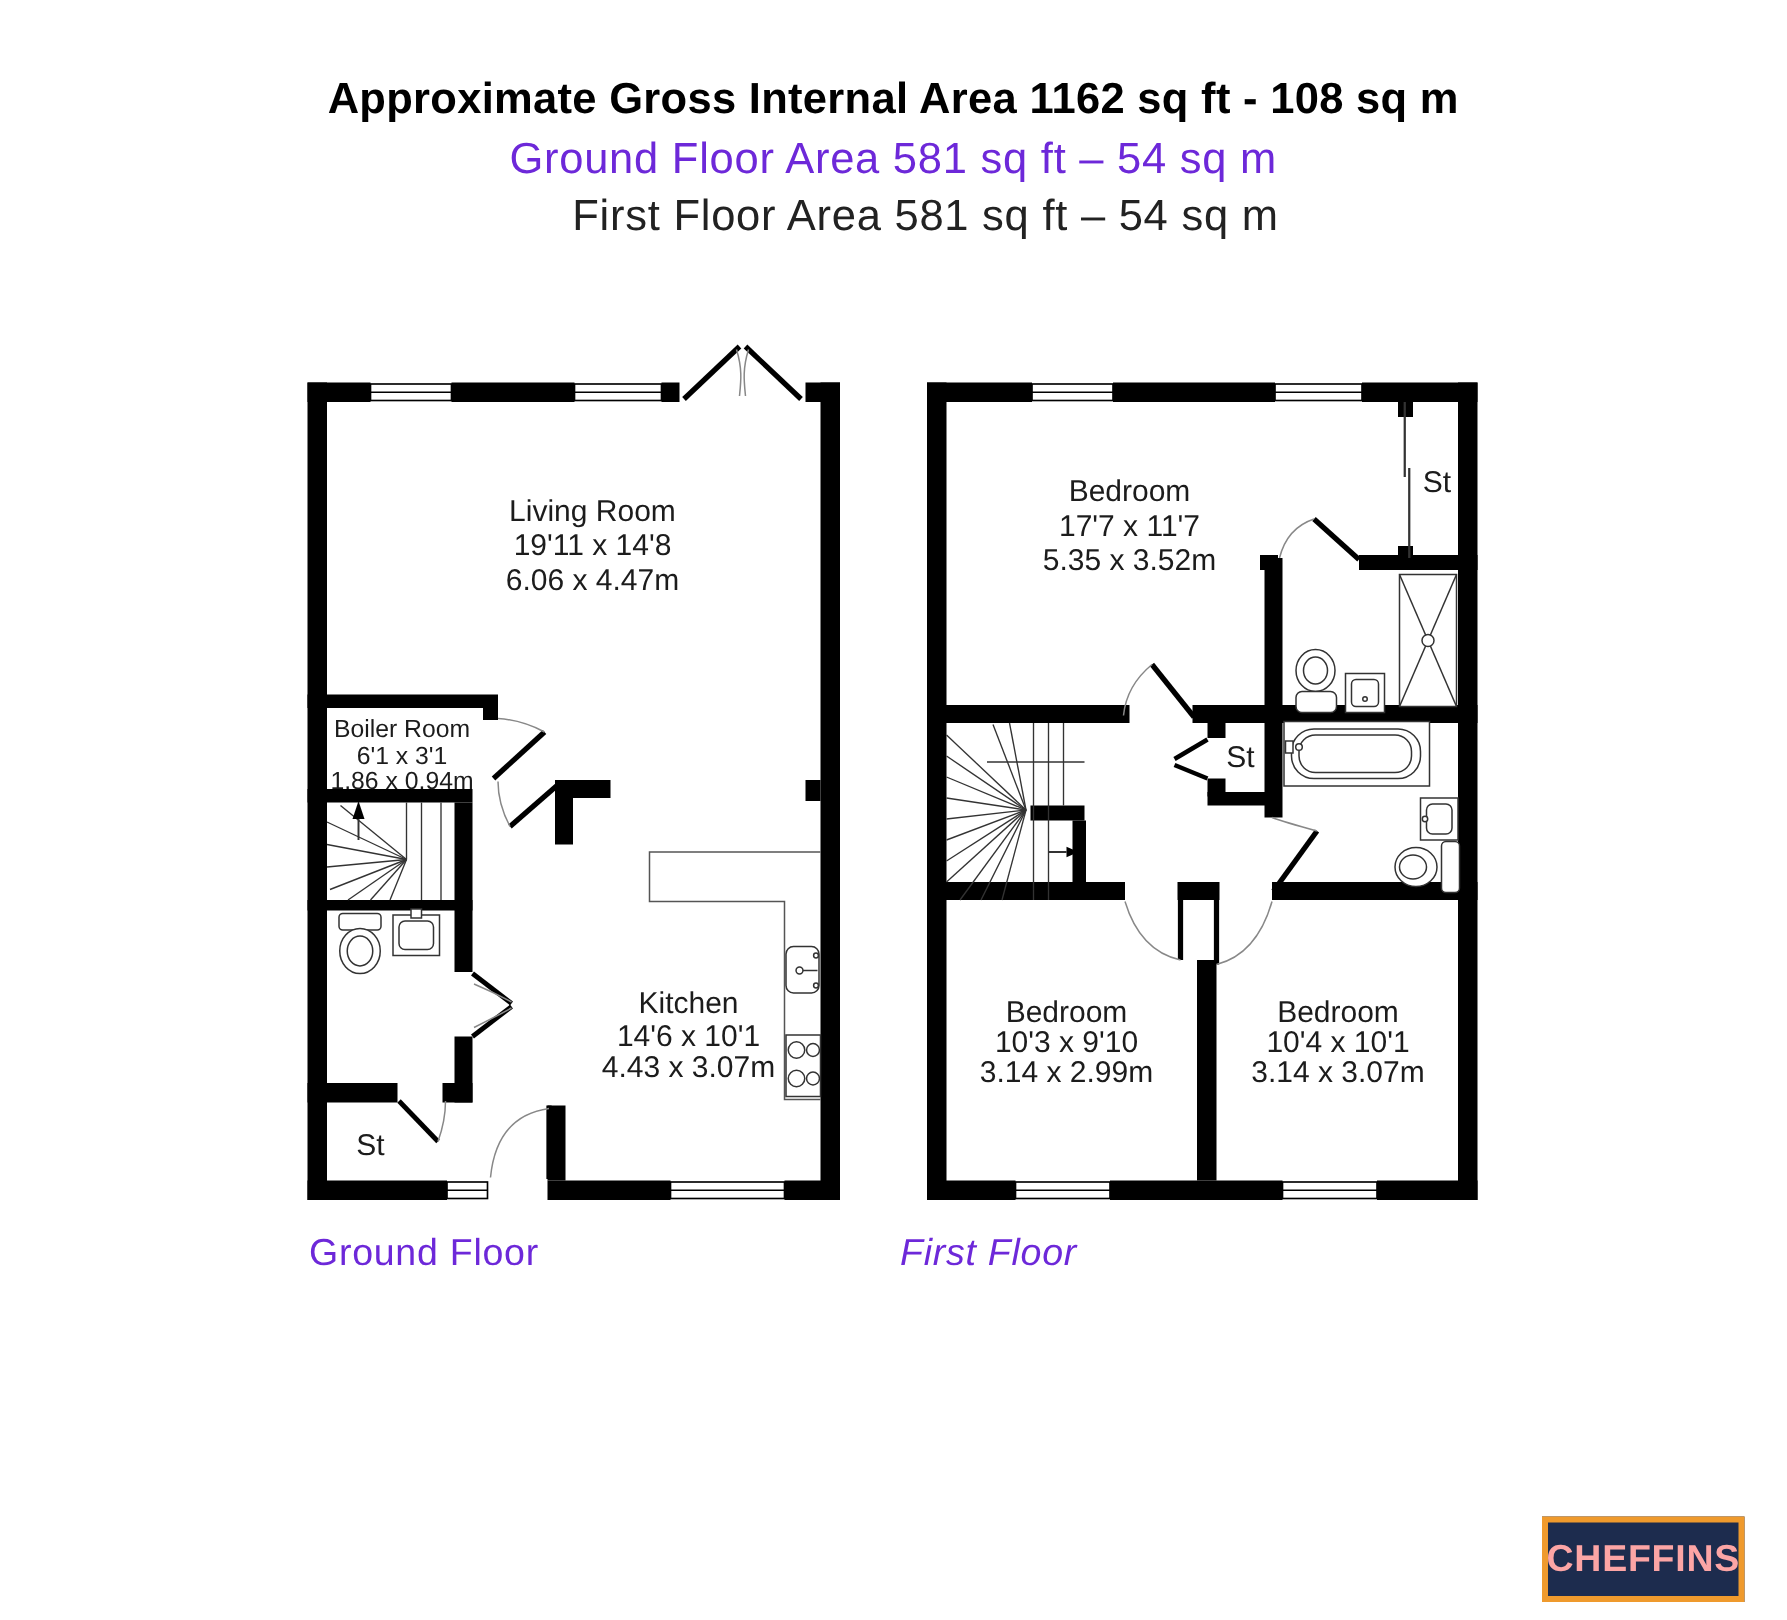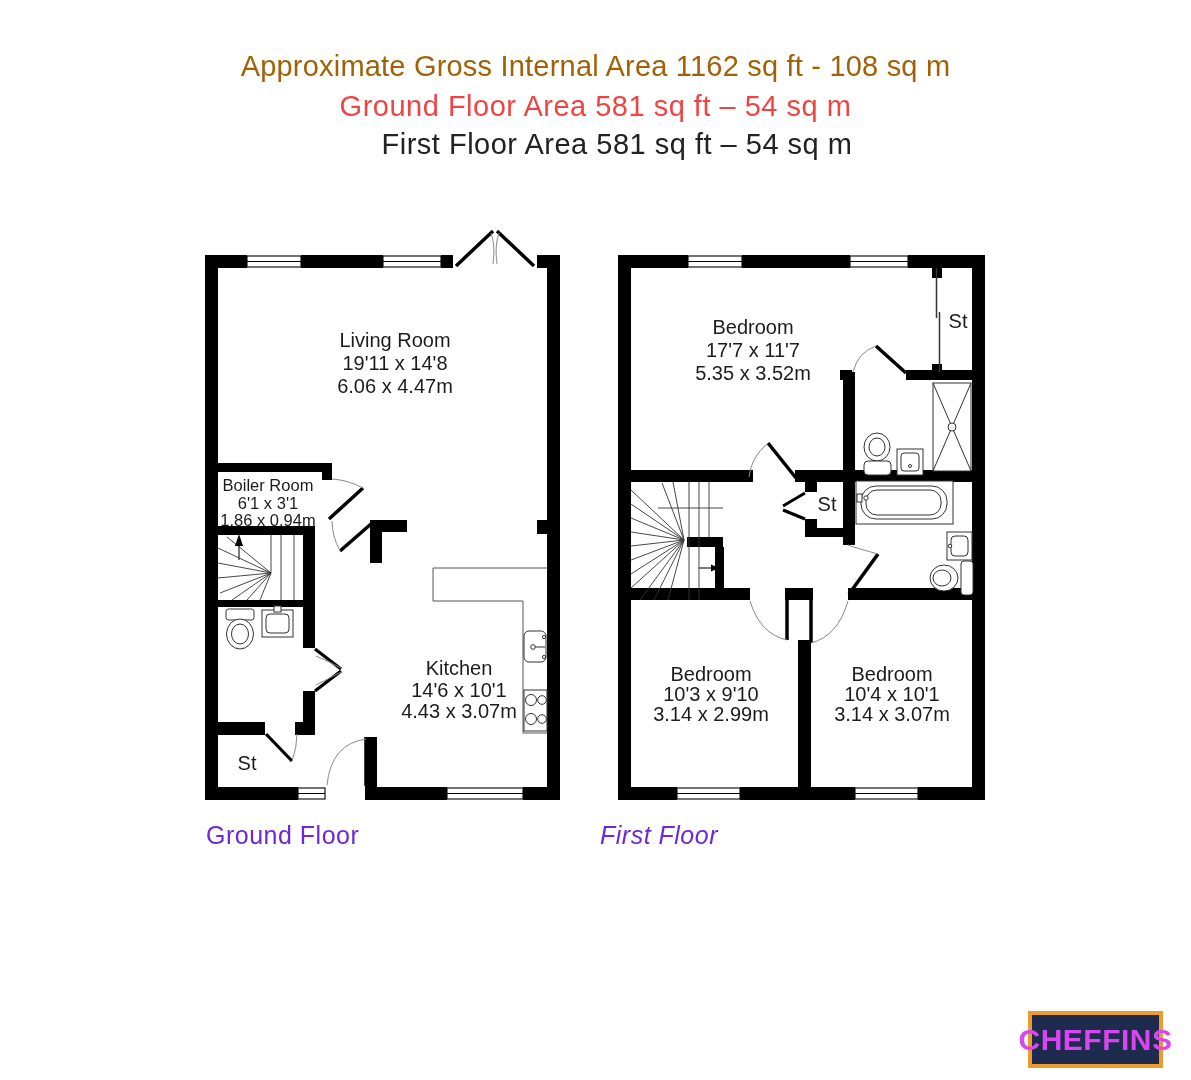--- a/index.html
+++ b/index.html
@@ -1,22 +1,22 @@
 <!DOCTYPE html>
 <html><head>
 <meta charset="utf-8">
 <style>
   html,body { margin:0; padding:0; background:#ffffff; }
   .canvas {
     position:relative; width:1191px; height:1080px; background:#ffffff;
     font-family:"Liberation Sans", sans-serif; color:#1a1a1a; overflow:hidden;
   }
   .title-line { position:absolute; left:0; right:0; text-align:center; white-space:nowrap; }
-  .title-1 { top:50px;  font-size:29px; font-weight:normal; letter-spacing:0.2px; color:#a16207; }
-  .title-2 { top:90px;  font-size:29px; font-weight:normal; letter-spacing:0.5px; color:#ef4444; }
+  .title-1 { top:50px;  font-size:29px; font-weight:bold; letter-spacing:0.2px; color:#000000; }
+  .title-2 { top:90px;  font-size:29px; font-weight:normal; letter-spacing:0.5px; color:#6d28d9; }
   .title-3 { top:128px; font-size:29px; font-weight:normal; letter-spacing:0.5px; color:#222;padding-left:43px; }
   svg.plan { position:absolute; left:0; top:0; }
   .floor-label { position:absolute; font-size:25px; letter-spacing:0.5px; color:#6d28d9; white-space:nowrap; }
   .floor-label.gf { left:206px; top:821px; }
   .floor-label.ff { left:600px; top:821px;font-style:italic; }
 
   
   text { font-family:"Liberation Sans", sans-serif; fill:#1c1c1c; }
   .room-name, .room-dim { font-size:20px; text-anchor:middle; }
   .room-small { font-size:16.5px; text-anchor:middle; }
@@ -27,21 +27,21 @@
   .pinkplan .pp-text {
     position:absolute; left:40px; top:17px; font-size:13px; font-weight:600;
     letter-spacing:5px; color:#e0566f; white-space:nowrap;
   }
   .cheffins {
     position:absolute; left:1028px; top:1011px; width:135px; height:57px;
     background:#1d2c4e; border:4px solid #ef9a2d; box-sizing:border-box;
     display:flex; align-items:center; justify-content:center;
   }
   .cheffins .ch-text {
-    color:#d946ef; font-weight:bold; font-size:30px; letter-spacing:0.5px; white-space:nowrap;
+    color:#fca5a5; font-weight:bold; font-size:25px; letter-spacing:0.5px; white-space:nowrap;
   }
 </style>
 </head>
 <body>
 
 <div class="canvas">
 
   <div class="title-line title-1">Approximate Gross Internal Area 1162 sq ft - 108 sq m</div>
   <div class="title-line title-2">Ground Floor Area 581 sq ft – 54 sq m</div>
   <div class="title-line title-3">First Floor Area 581 sq ft – 54 sq m</div>

